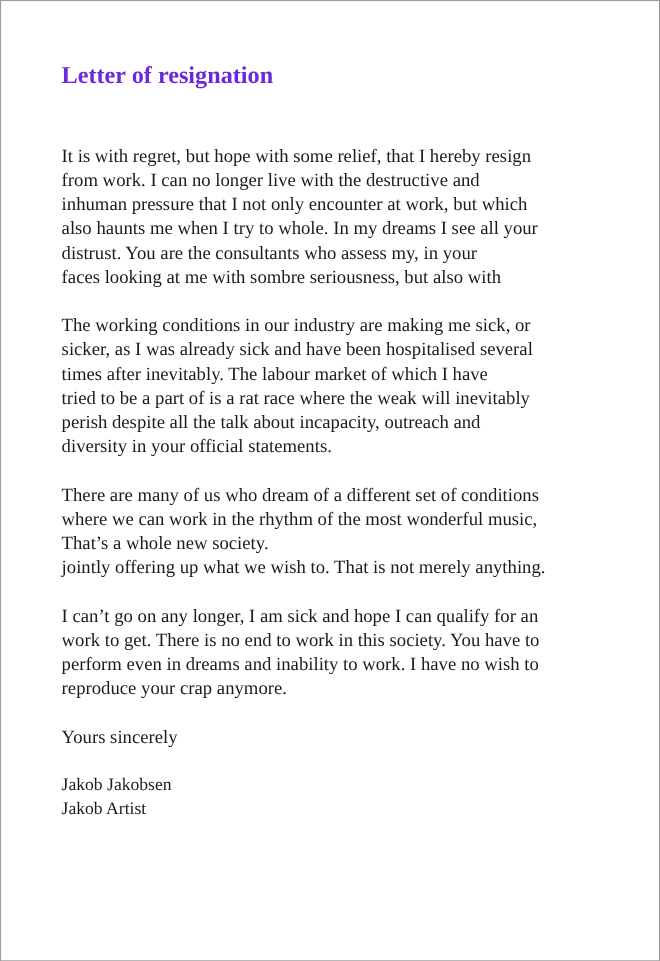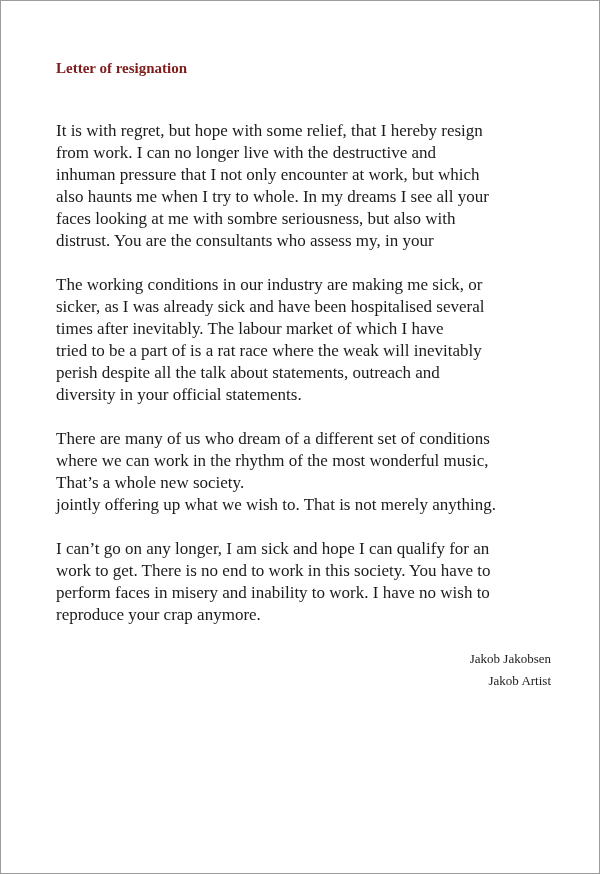--- a/index.html
+++ b/index.html
@@ -13,81 +13,81 @@
     height: 874px;
     box-sizing: border-box;
     background: #ffffff;
     border: 1px solid #9c9c9c;
     padding: 56px 48px 0 55px;
     font-family: "Liberation Serif", "DejaVu Serif", serif;
     color: #1b1b1b;
     overflow: hidden;
   }
   .letter-title {
-    font-size: 15px;
+    font-size: 22px;
     line-height: 22px;
     font-weight: bold;
-    color: #7f1d1d;
-    margin: 0 0 41px 0;
+    color: #6d28d9;
+    margin: 0 0 52px 0;
   }
   .para {
     margin: 0 0 22px 0;
   }
   .line {
     font-size: 17px;
     line-height: 22px;
     white-space: nowrap;
   }
   .closing {
     font-size: 17px;
     line-height: 22px;
     margin: 0 0 22px 0;
     white-space: nowrap;
   }
   .signature .line {
-    font-size: 13px;
+    font-size: 16px;
     line-height: 22px;
-    text-align: right;
   }
 </style>
 </head>
 <body>
 
 <div class="page">
   <h1 class="letter-title">Letter of resignation</h1>
 
   <div id="paragraphs">
       <div class="para">
         <div class="line">It is with regret, but hope with some relief, that I hereby resign</div>
         <div class="line">from work. I can no longer live with the destructive and</div>
         <div class="line">inhuman pressure that I not only encounter at work, but which</div>
         <div class="line">also haunts me when I try to whole. In my dreams I see all your</div>
+        <div class="line">distrust. You are the consultants who assess my, in your</div>
         <div class="line">faces looking at me with sombre seriousness, but also with</div>
-        <div class="line">distrust. You are the consultants who assess my, in your</div>
       </div>
       <div class="para">
         <div class="line">The working conditions in our industry are making me sick, or</div>
         <div class="line">sicker, as I was already sick and have been hospitalised several</div>
         <div class="line">times after inevitably. The labour market of which I have</div>
         <div class="line">tried to be a part of is a rat race where the weak will inevitably</div>
-        <div class="line">perish despite all the talk about statements, outreach and</div>
+        <div class="line">perish despite all the talk about incapacity, outreach and</div>
         <div class="line">diversity in your official statements.</div>
       </div>
       <div class="para">
         <div class="line">There are many of us who dream of a different set of conditions</div>
         <div class="line">where we can work in the rhythm of the most wonderful music,</div>
         <div class="line">That’s a whole new society.</div>
         <div class="line">jointly offering up what we wish to. That is not merely anything.</div>
       </div>
       <div class="para">
         <div class="line">I can’t go on any longer, I am sick and hope I can qualify for an</div>
         <div class="line">work to get. There is no end to work in this society. You have to</div>
-        <div class="line">perform faces in misery and inability to work. I have no wish to</div>
+        <div class="line">perform even in dreams and inability to work. I have no wish to</div>
         <div class="line">reproduce your crap anymore.</div>
       </div>
     </div>
 
+  <p class="closing">Yours sincerely</p>
 
   <div class="signature">
     <div class="line">Jakob Jakobsen</div>
     <div class="line">Jakob Artist</div>
   </div>
 </div>
 
 </body></html>

